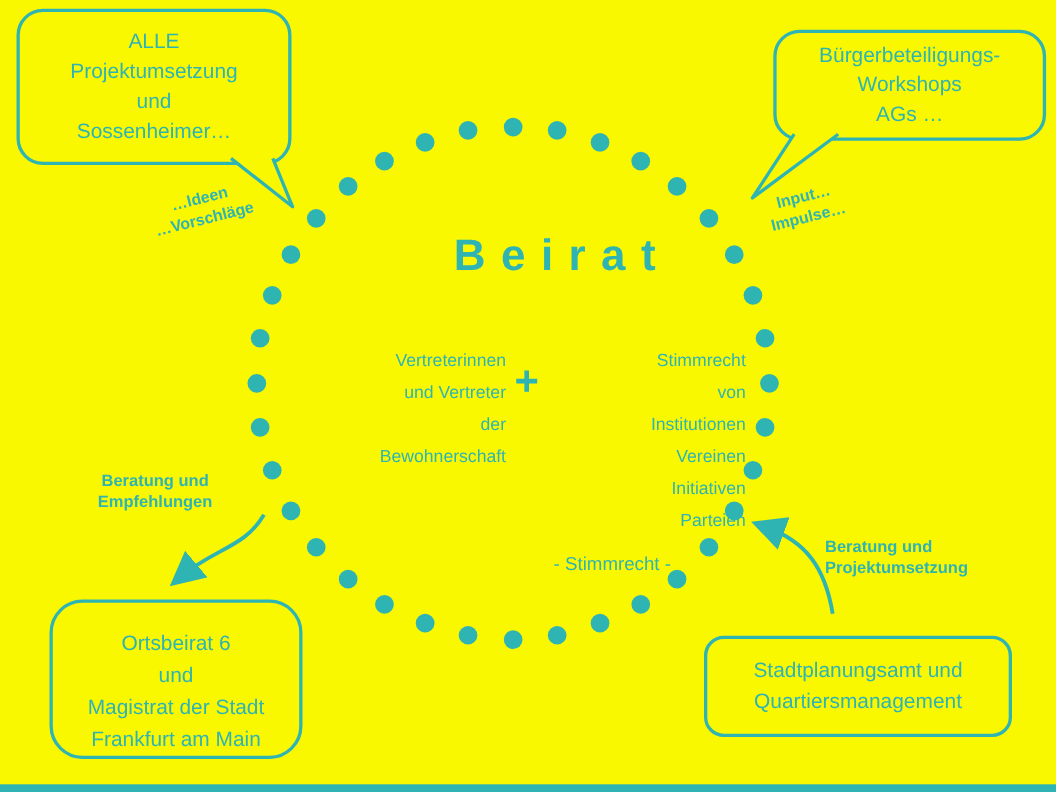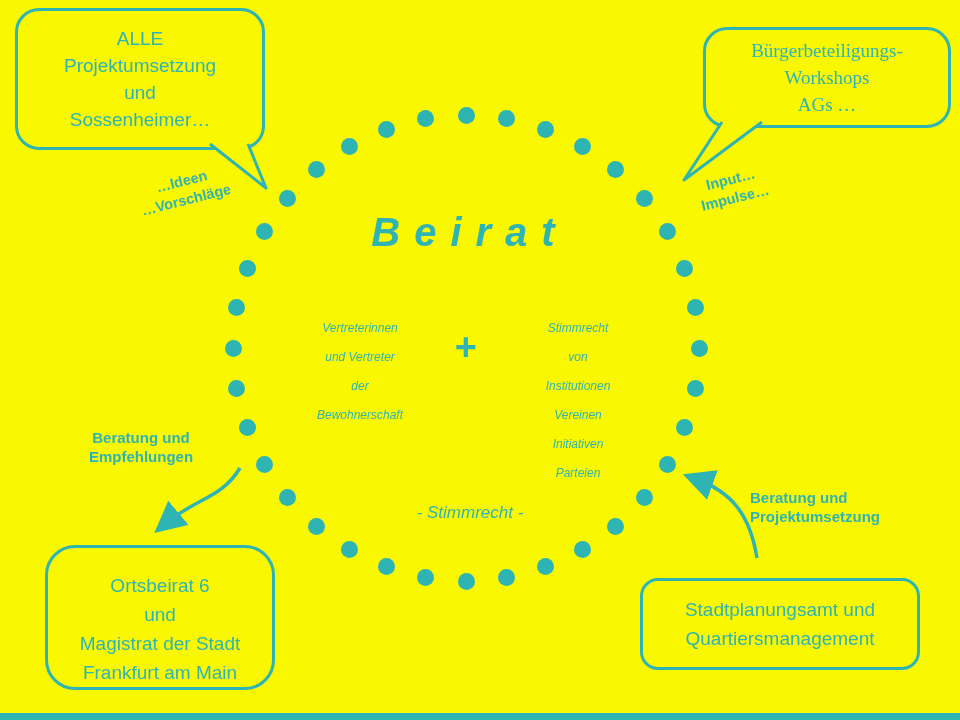--- a/index.html
+++ b/index.html
@@ -18,25 +18,25 @@
   .overlay{
     position:absolute;left:0;top:0;z-index:3;pointer-events:none;
   }
   .bubble{
     position:absolute;z-index:2;
     border:3px solid #2FB4B4;border-radius:24px;
     background:#FAF800;
     display:flex;flex-direction:column;justify-content:center;align-items:center;
     text-align:center;font-size:19px;line-height:27px;
   }
-  .center-text{position:absolute;z-index:1;text-align:center;font-style:italic;}
+  .center-text{position:absolute;z-index:1;text-align:right;}
   .title{
     font-size:40px;font-weight:600;letter-spacing:0.35em;
   }
-  .col{font-size:12px;line-height:29px;}
+  .col{font-size:16px;line-height:29px;}
   .plus{font-size:38px;font-weight:700;}
   .voting{font-size:17px;}
   .side-label{
     position:absolute;z-index:2;font-weight:700;font-size:14.5px;line-height:19px;
     text-align:center;
   }
   .rot{transform:rotate(-14deg);}
   .footer-bar{
     position:absolute;left:0;bottom:0;width:960px;height:7px;
     background:#2FB4B4;z-index:4;
@@ -124,21 +124,21 @@
 
   <div class="center-text voting" style="left:330px;top:503px;width:280px;">- Stimmrecht -</div>
 
   <div class="bubble" style="left:15px;top:8px;width:244px;height:136px;">
     <div>ALLE</div>
     <div>Projektumsetzung</div>
     <div>und</div>
     <div>Sossenheimer…</div>
   </div>
 
-  <div class="bubble" style="left:703px;top:27px;width:242px;height:95px;font-family:Liberation Serif, serif;">
+  <div class="bubble" style="left:703px;top:27px;width:242px;height:95px;">
     <div>Bürgerbeteiligungs-</div>
     <div>Workshops</div>
     <div>AGs …</div>
   </div>
 
   <div class="bubble" style="left:45px;top:545px;width:224px;height:139px;border-radius:30px;line-height:29px;justify-content:flex-end;">
     <div>Ortsbeirat 6</div>
     <div>und</div>
     <div>Magistrat der Stadt</div>
     <div>Frankfurt am Main</div>

